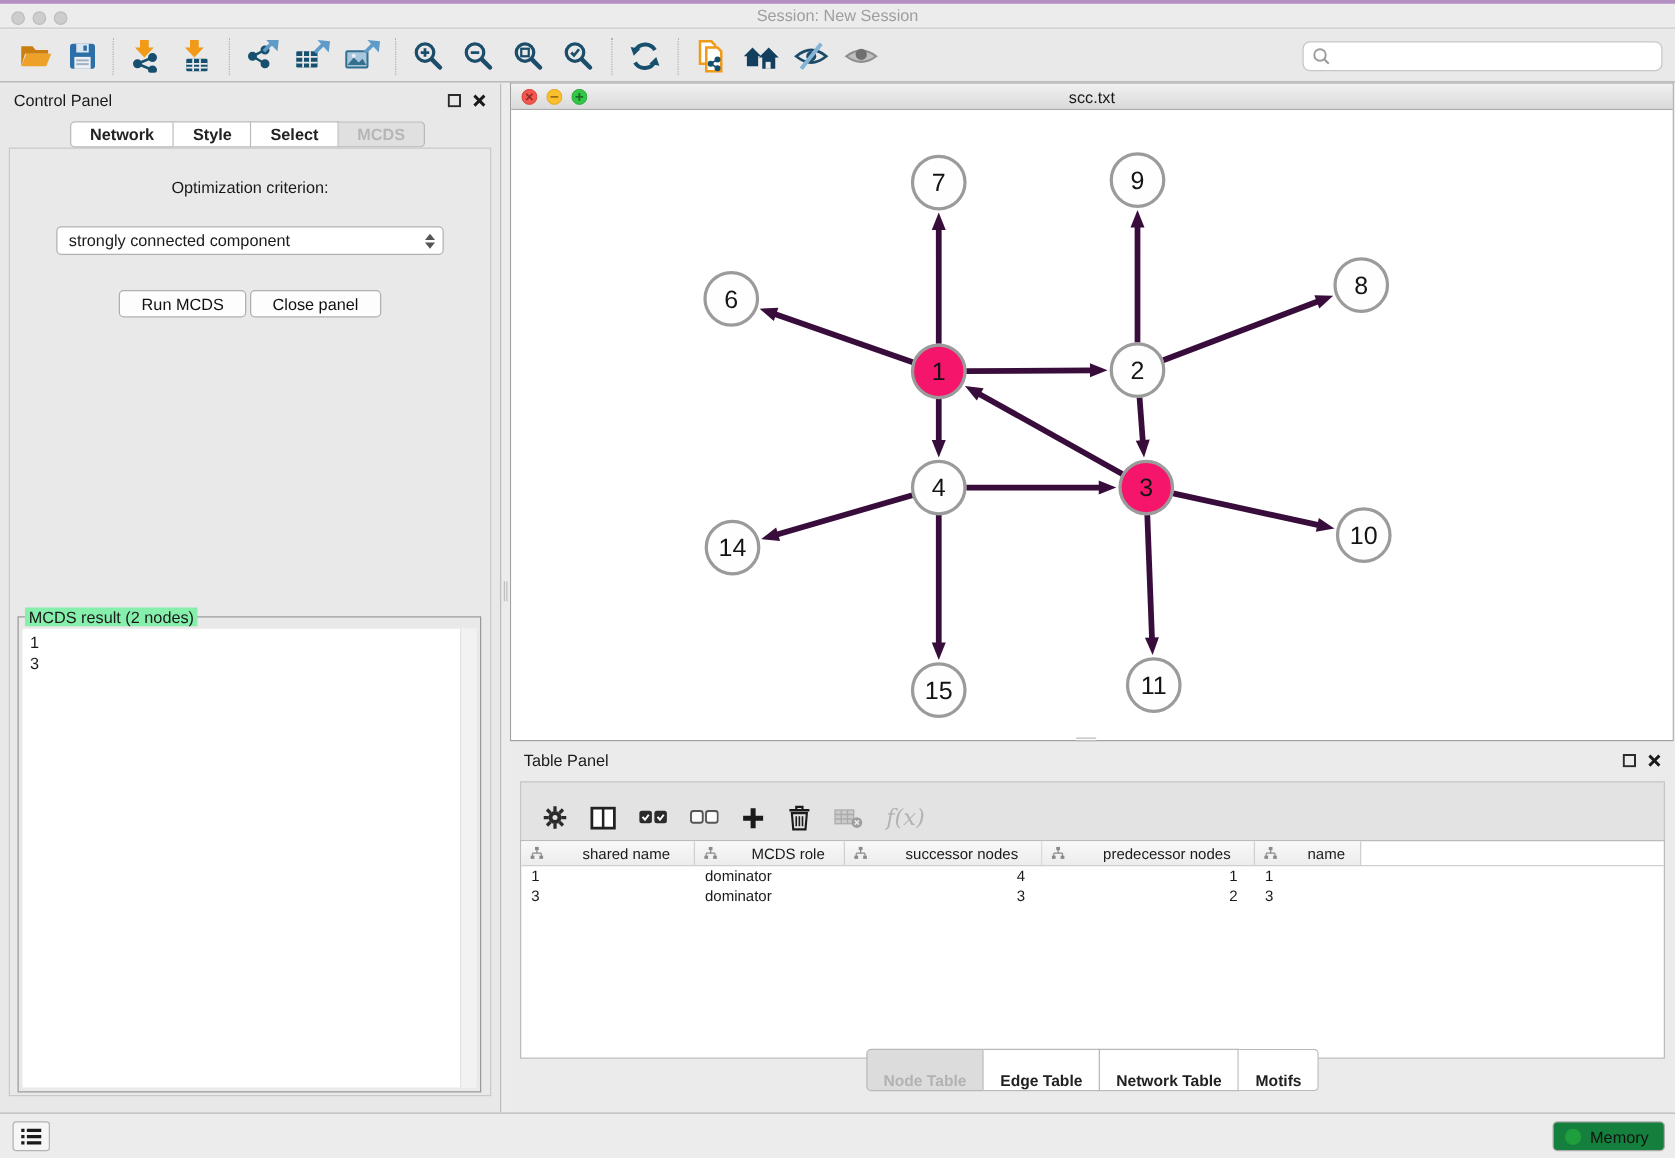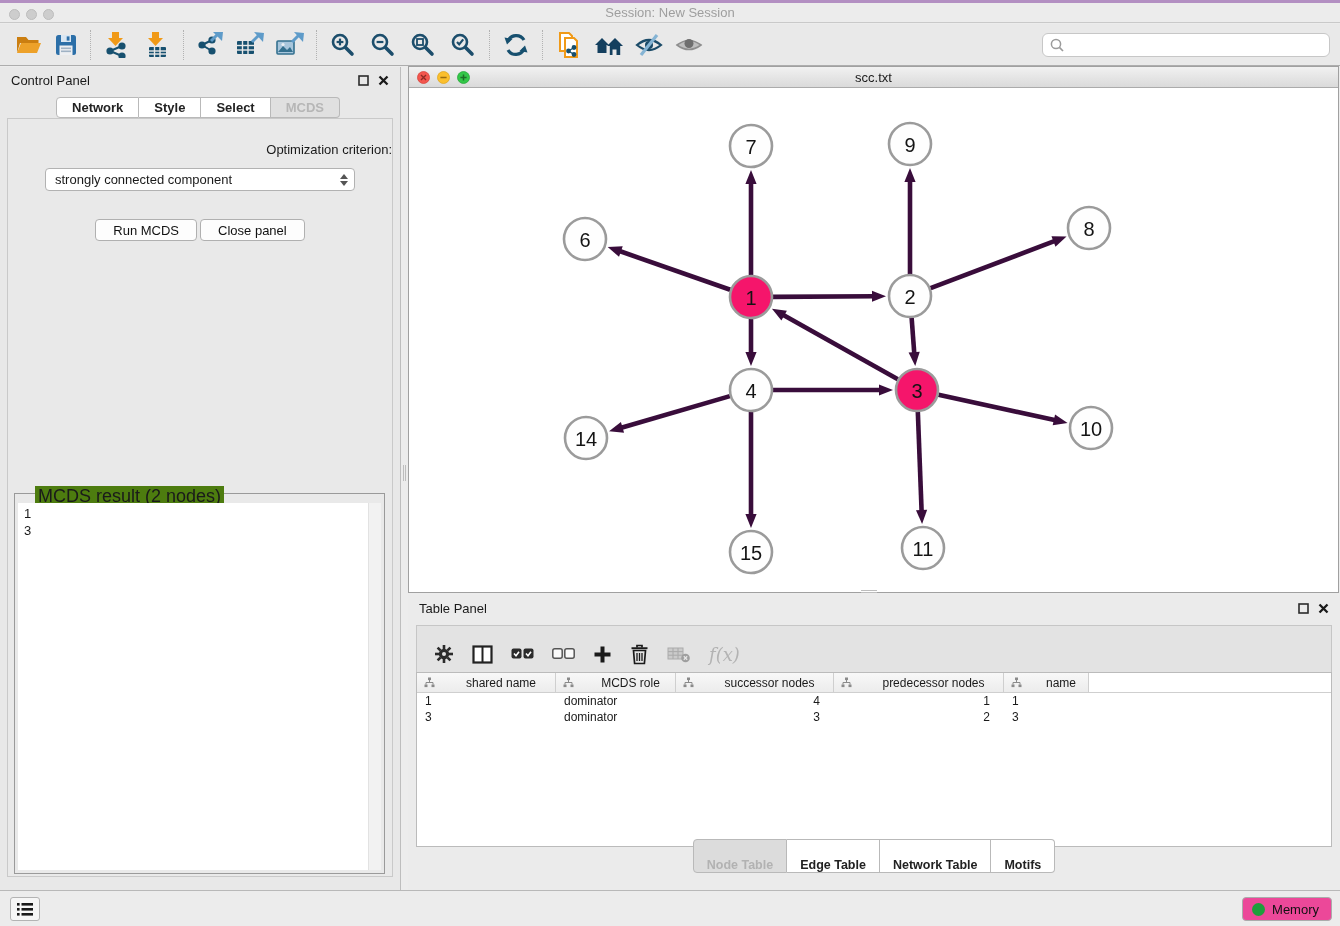--- a/index.html
+++ b/index.html
@@ -40,33 +40,33 @@
 
   #cp-tabs { position:absolute; top:30px; left:0; right:4px; display:flex; justify-content:center; z-index:2; }
   .tab { height:21px; line-height:20px; padding:0 15px; background:#FFFFFF;
     border:1px solid #B9B9B9; border-left:none; font-size:13px; font-weight:700; color:#222; }
   .tab:first-child { border-left:1px solid #B9B9B9; border-radius:4px 0 0 4px; }
   .tab:last-child { border-radius:0 4px 4px 0; }
   .tab.disabled { background:#E0E0E0; color:#B6B6B6; }
 
   #cp-content { position:absolute; top:51px; left:7px; right:7px; bottom:13px;
     border:1px solid #C9C9C9; background:#E9E9E9; }
-  #opt-label { text-align:right; margin-top:23px; font-size:13px; }
-  #criterion-select { width:310px; height:23px; margin:11px auto 0 auto;
+  #opt-label { text-align:center; margin-top:23px; font-size:13px; }
+  #criterion-select { width:310px; height:23px; margin:24px auto 0 auto;
     background:#fff; border:1px solid #B2B2B2; border-radius:4px;
     display:flex; align-items:center; padding:0 6px 0 9px; font-size:13px; }
   .spinner { margin-left:auto; display:flex; flex-direction:column; gap:2px; align-items:center; }
   .spin-up { width:0; height:0; border-left:4px solid transparent; border-right:4px solid transparent; border-bottom:5px solid #555; }
   .spin-dn { width:0; height:0; border-left:4px solid transparent; border-right:4px solid transparent; border-top:5px solid #555; }
   #cp-buttons { display:flex; justify-content:center; gap:3px; margin-top:28px; }
   .mac-btn { height:22px; padding:0 17px; background:#FDFDFD; border:1px solid #B0B0B0;
     border-radius:4px; font-size:13px; font-family:inherit; color:#111; }
 
   #result-box { position:absolute; left:6px; right:7px; top:374px; bottom:2px; border:1px solid #9A9A9A; }
-  #result-title { position:absolute; top:-8px; left:20px; background:#4d7c0f; padding:0 3px; font-size:18px; }
+  #result-title { position:absolute; top:-8px; left:5px; background:#86efac; padding:0 3px; font-size:13px; }
   #result-area { position:absolute; top:9px; left:3px; right:3px; bottom:3px; background:#fff; }
   #result-scroll { position:absolute; top:0; right:0; bottom:0; width:13px; background:#F2F2F2; border-left:1px solid #E2E2E2; }
   .result-line { font-size:13px; line-height:17px; padding-left:6px; }
   #result-area .result-line:first-child { padding-top:2px; }
 
   
   #network-window { position:absolute; top:66px; left:408px; width:931px; height:527px;
     background:#fff; border:1px solid #A0A0A0; }
   #nw-titlebar { height:21px; background:linear-gradient(#F1F1F1,#DADADA);
     border-bottom:1px solid #ABABAB; position:relative; display:flex; align-items:center; padding-left:8px; }
@@ -103,21 +103,21 @@
   .ttab:last-child { border-radius:0 4px 4px 0; }
   .ttab.disabled { background:#DCDCDC; color:#B2B2B2; }
 
   
   #statusbar { position:absolute; bottom:0; left:0; right:0; height:36px;
     background:#ECECEC; border-top:1px solid #B8B8B8; }
   #list-btn { position:absolute; left:10px; top:6px; width:30px; height:24px;
     background:#F6F6F6; border:1px solid #B3B3B3; border-radius:3px;
     display:flex; align-items:center; justify-content:center; }
   #memory-btn { position:absolute; right:8px; top:6px; height:24px; padding:0 12px 0 9px;
-    background:#ec4899; border:1px solid #ABABAB; border-radius:4px;
+    background:#15803d; border:1px solid #ABABAB; border-radius:4px;
     display:flex; align-items:center; gap:7px; font-size:13px; font-family:inherit; color:#111; }
   #memory-dot { width:13px; height:13px; border-radius:50%; }
 </style>
 </head>
 <body>
 
 <div id="titlebar">
   <div class="tl-dots">
     <span class="tl-dot"></span>
     <span class="tl-dot"></span>

